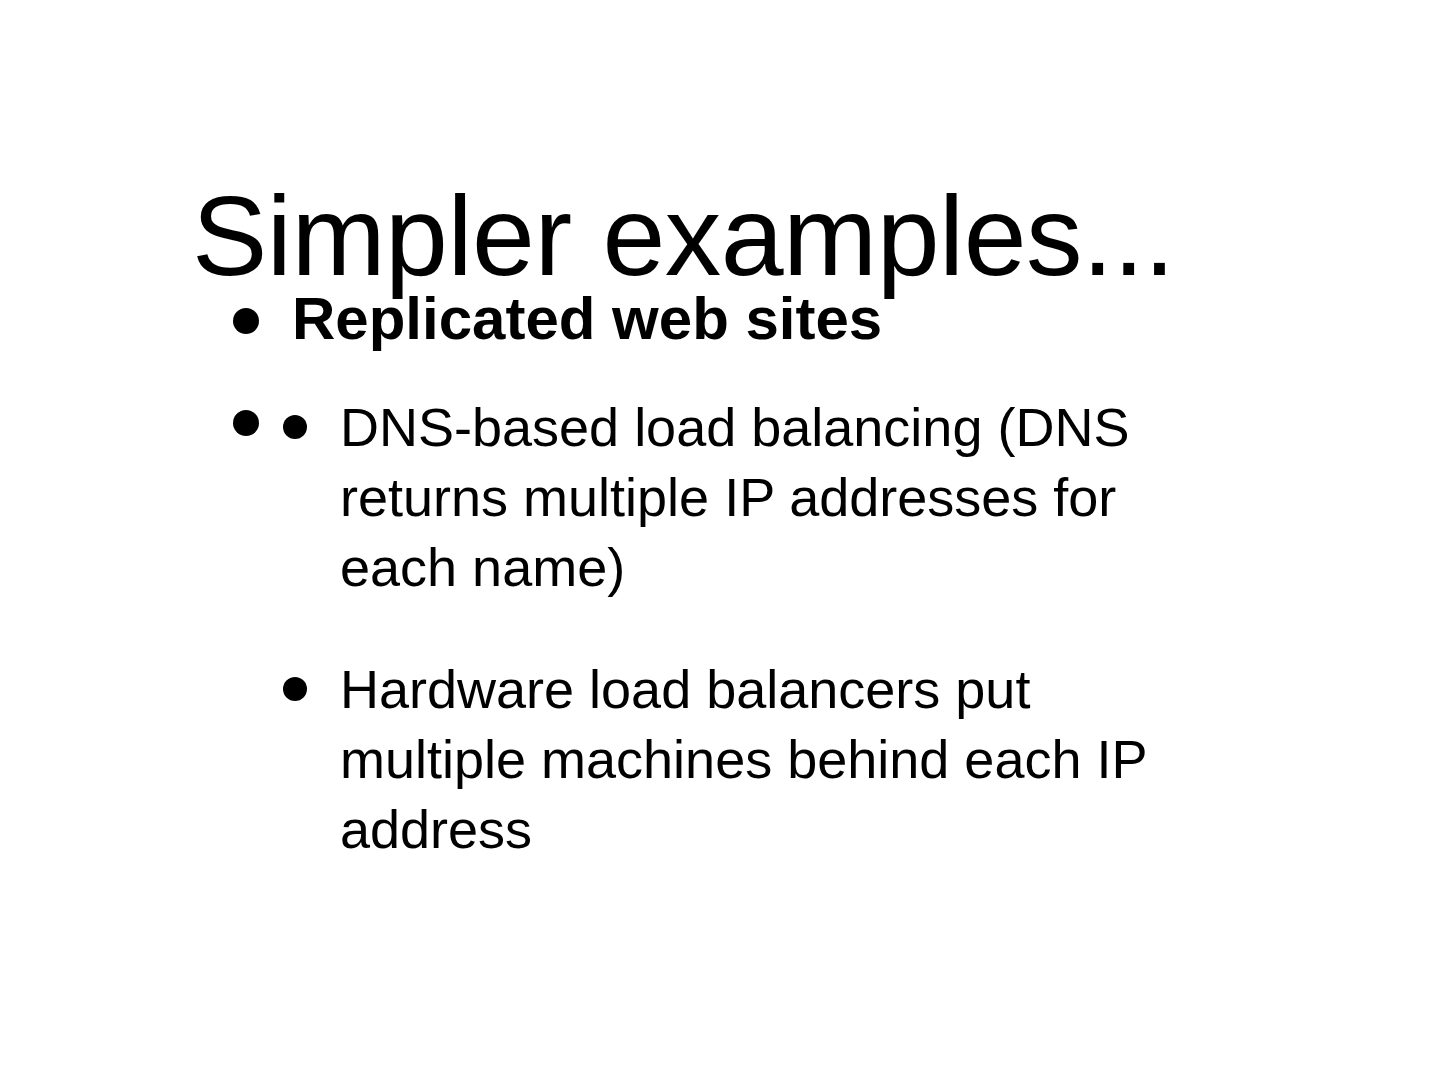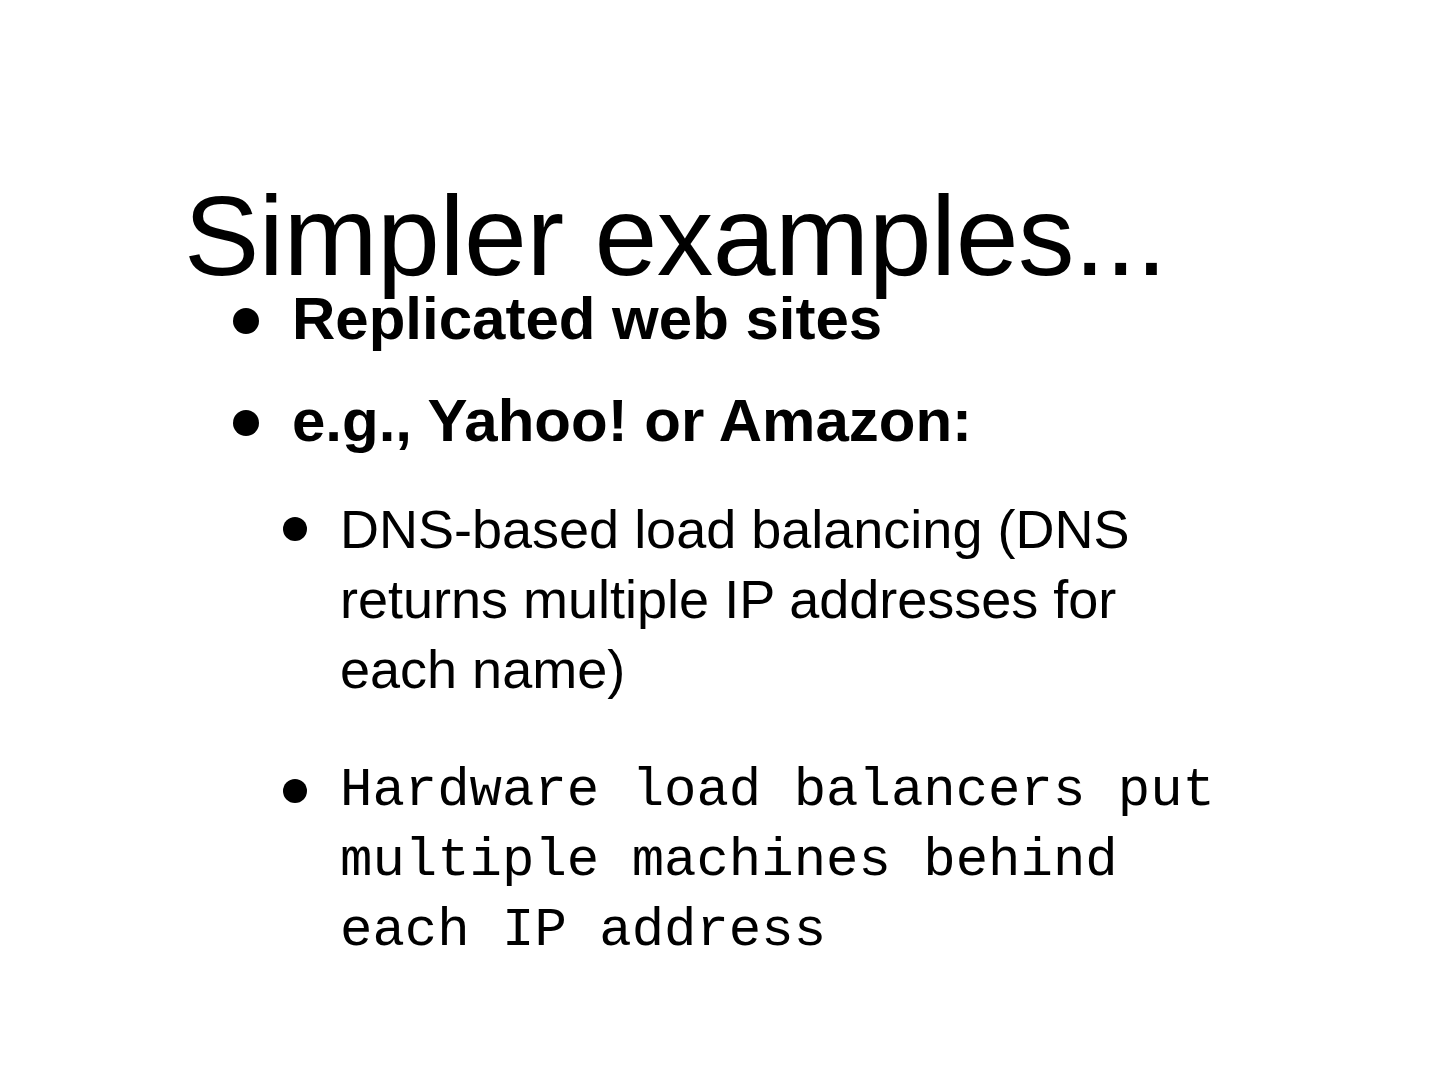--- a/index.html
+++ b/index.html
@@ -18,21 +18,21 @@
   .slide {
     position: relative;
     width: 1440px;
     height: 1080px;
     background: #ffffff;
   }
 
   
   .slide-title {
     position: absolute;
-    left: 184px;
+    left: 192px;
     top: 104px;
     width: 1120px;
     font-size: 113px;
     line-height: 1.0;
     font-weight: 400;
     letter-spacing: -0.5px;
     color: #000000;
     white-space: nowrap;
   }
 
@@ -81,40 +81,38 @@
     position: absolute;
     left: 13px;
     top: 23px;
     width: 24px;
     height: 24px;
     border-radius: 50%;
     background: #000000;
   }
   .bullet-l2:last-child {
     margin-bottom: 0;
-    font-family: Liberation Mono, monospace;
   }
 </style>
 </head>
 <body>
 
 <div class="slide">
 
   <h1 class="slide-title">Simpler examples...</h1>
 
   <div class="body-block">
 
     <div class="bullet-l1">
       <span class="dot"></span>
       <span>Replicated web sites</span>
     </div>
 
     <div class="bullet-l1">
       <span class="dot"></span>
-      <span>e.g., Yahoo! or Amazon:</span>
     </div>
 
     <div class="sub-list">
 
       <div class="bullet-l2">
         <span class="dot"></span>
         <span>DNS-based load balancing (DNS returns multiple IP addresses for each name)</span>
       </div>
 
       <div class="bullet-l2">

